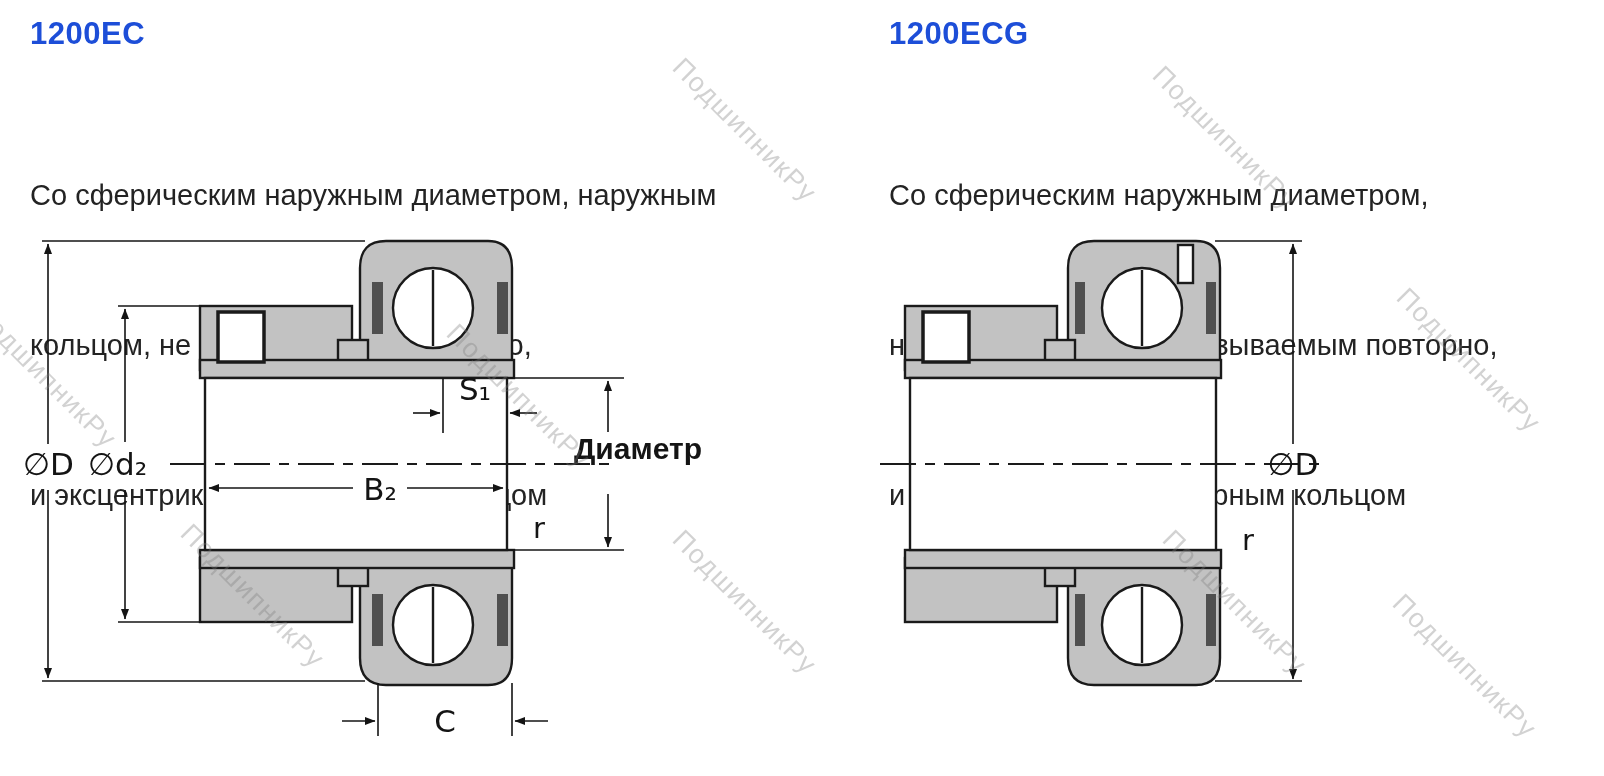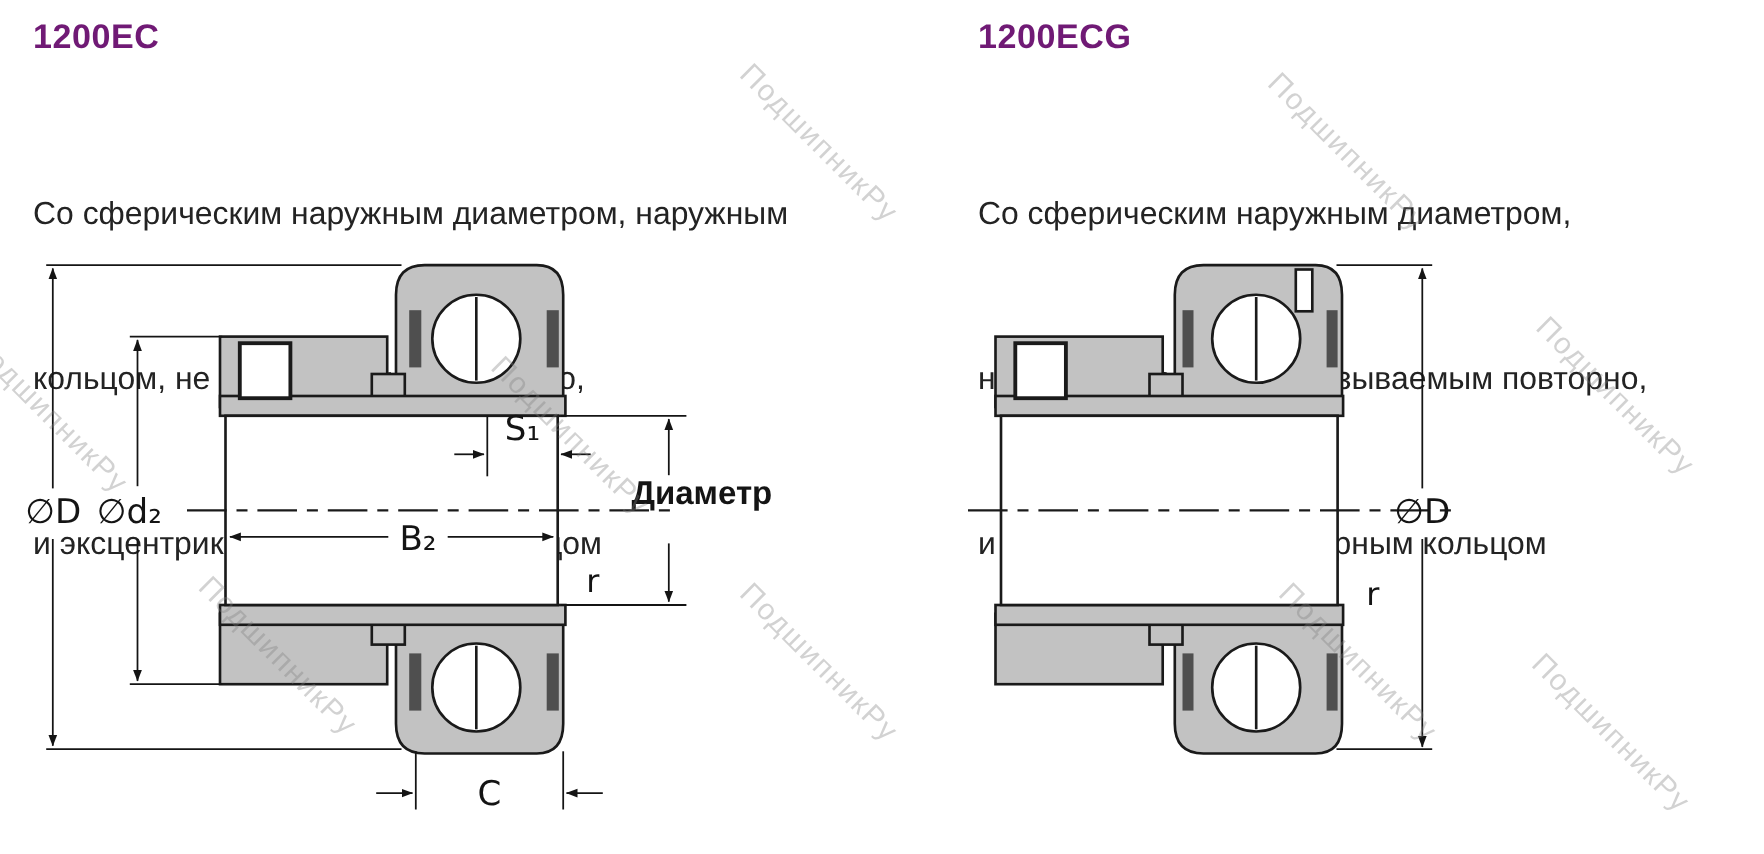--- a/index.html
+++ b/index.html
@@ -5,21 +5,21 @@
   html,body { margin:0; padding:0; }
   body {
     width:1604px; height:776px;
     background:#ffffff;
     font-family:"Liberation Sans", sans-serif;
     position:relative;
     overflow:hidden;
   }
   .title {
     position:absolute; top:16px;
-    font-size:31px; font-weight:bold; color:#701a75;
+    font-size:31px; font-weight:bold; color:#1d4ed8;
     letter-spacing:0.5px;
   }
   .desc {
     position:absolute; top:70px;
     font-size:29px; color:#232323;
     line-height:50px; white-space:pre;
   }
   .bore-label {
     position:absolute; left:574px; top:428px;
     font-size:30px; font-weight:bold; color:#141414;

